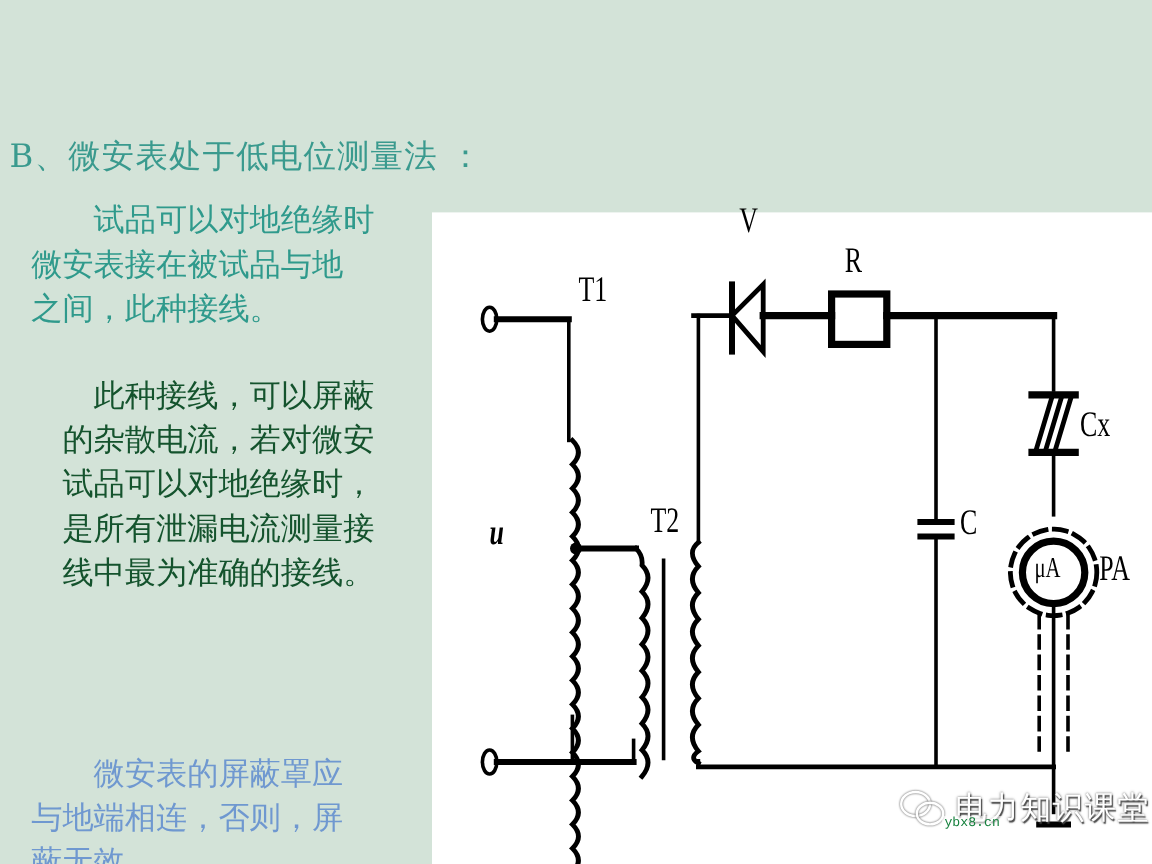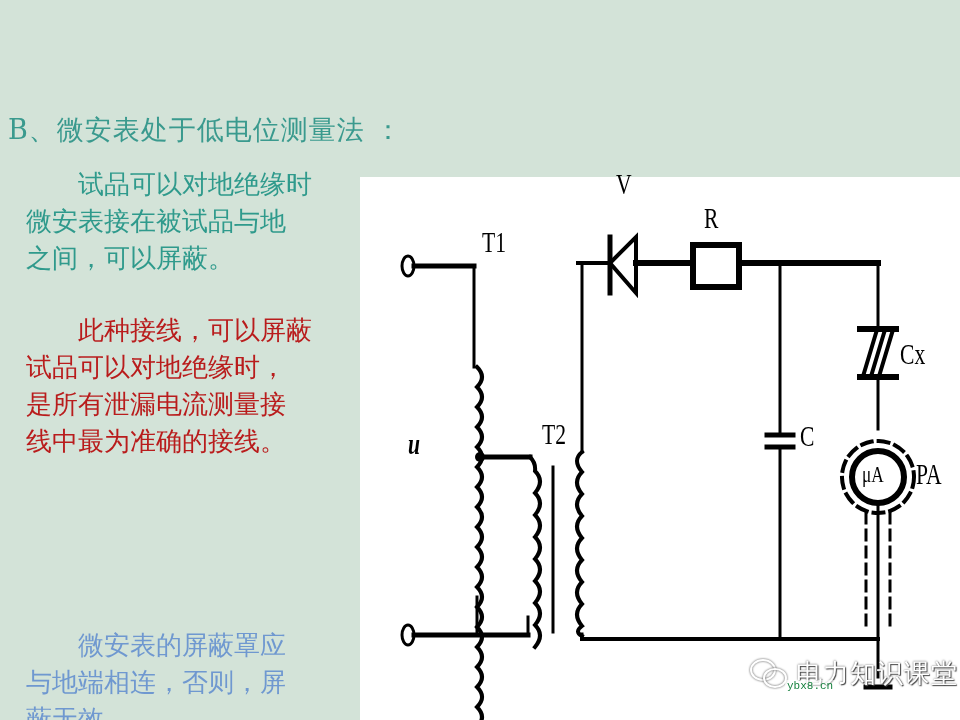--- a/index.html
+++ b/index.html
@@ -41,25 +41,26 @@
 </head>
 <body>
 
 <div class="slide">
 
   <div class="title" style="color:#3a9a8e;">B、微安表处于低电位测量法 ：</div>
 
   <p class="para p1" style="color:#2f9a8c;">
     <span class="line">　　试品可以对地绝缘时</span>
     <span class="line">微安表接在被试品与地</span>
-    <span class="line">之间，可以屏蔽。</span>
+    <span class="line">之间，此种接线。</span>
   </p>
 
-  <p class="para p2" style="color:#b91c1c;">
+  <p class="para p2" style="color:#14532d;text-align:right;">
     <span class="line">　　此种接线，可以屏蔽</span>
+    <span class="line">的杂散电流，若对微安</span>
     <span class="line">试品可以对地绝缘时，</span>
     <span class="line">是所有泄漏电流测量接</span>
     <span class="line">线中最为准确的接线。</span>
   </p>
 
   <p class="para p3" style="color:#6f98d0;">
     <span class="line">　　微安表的屏蔽罩应</span>
     <span class="line">与地端相连，否则，屏</span>
     <span class="line">蔽无效。</span>
   </p>

